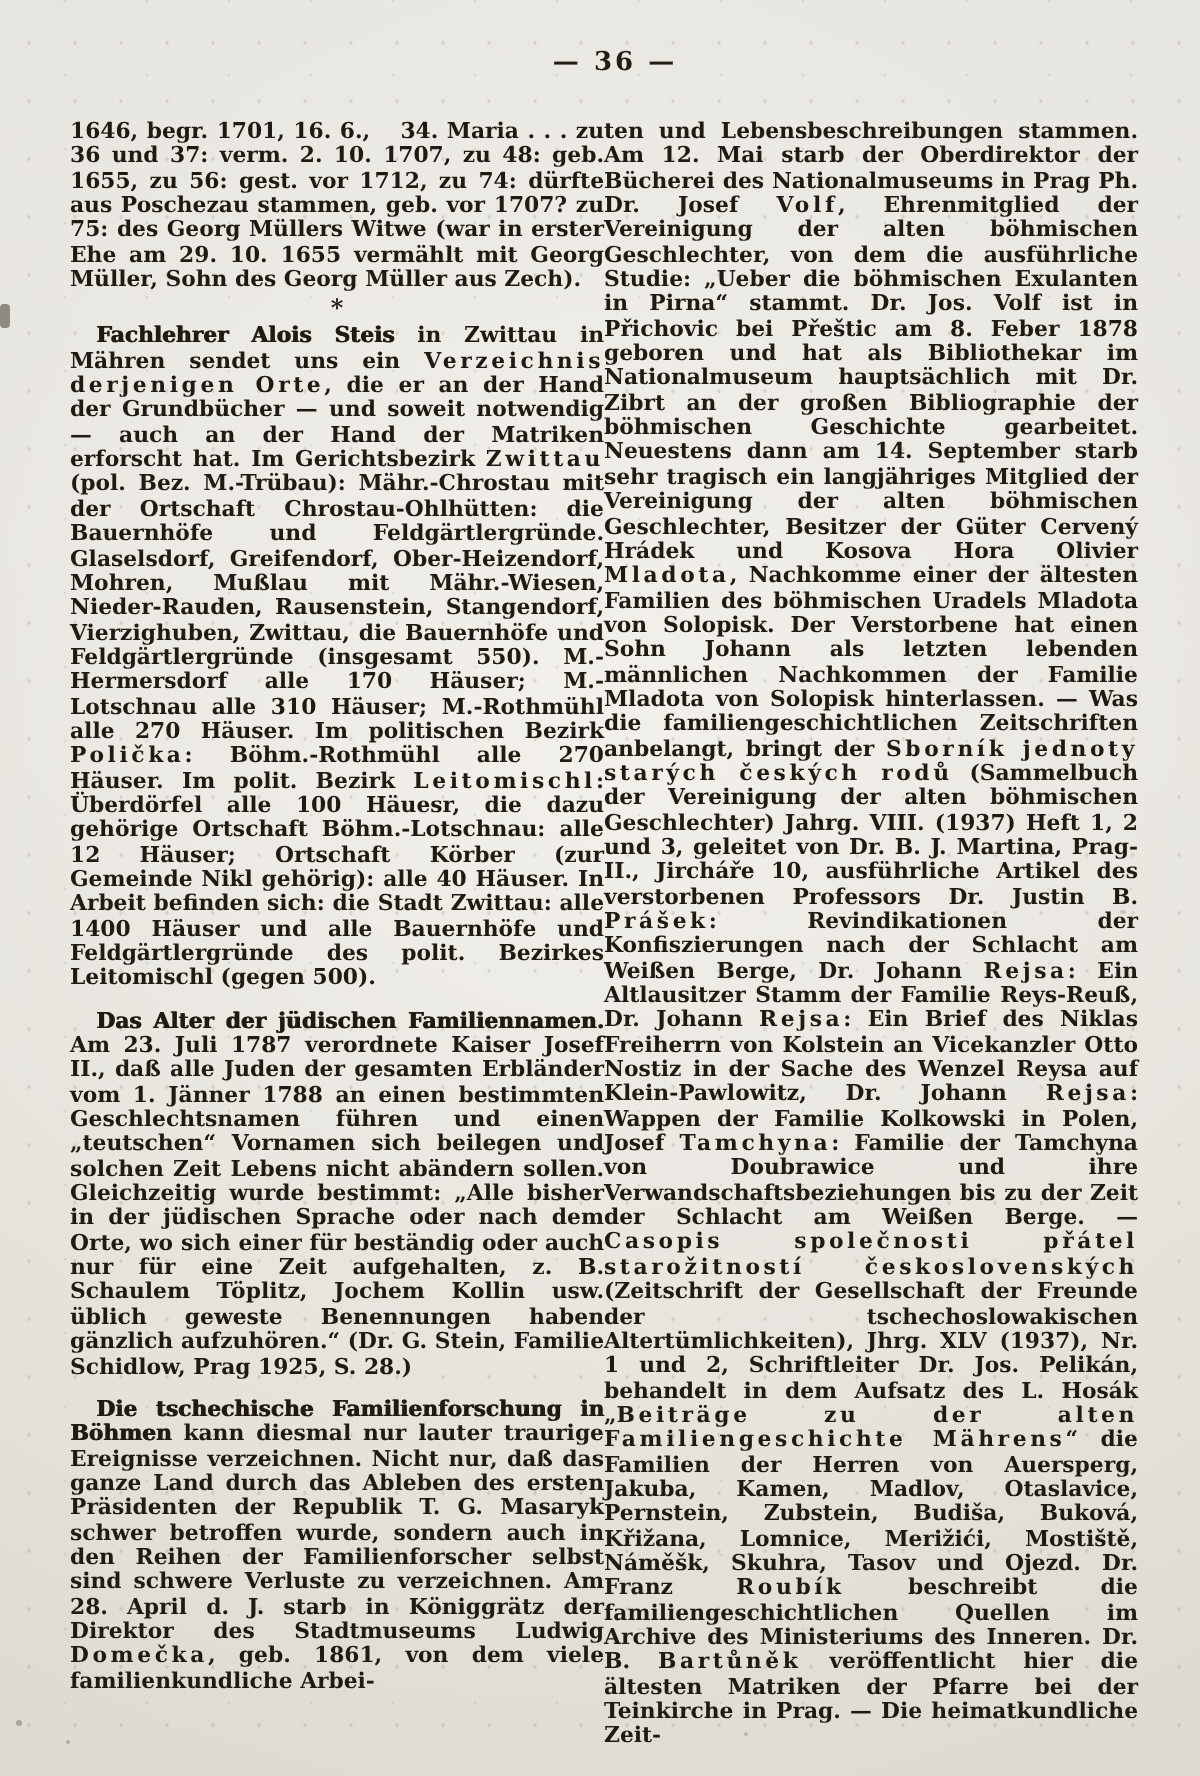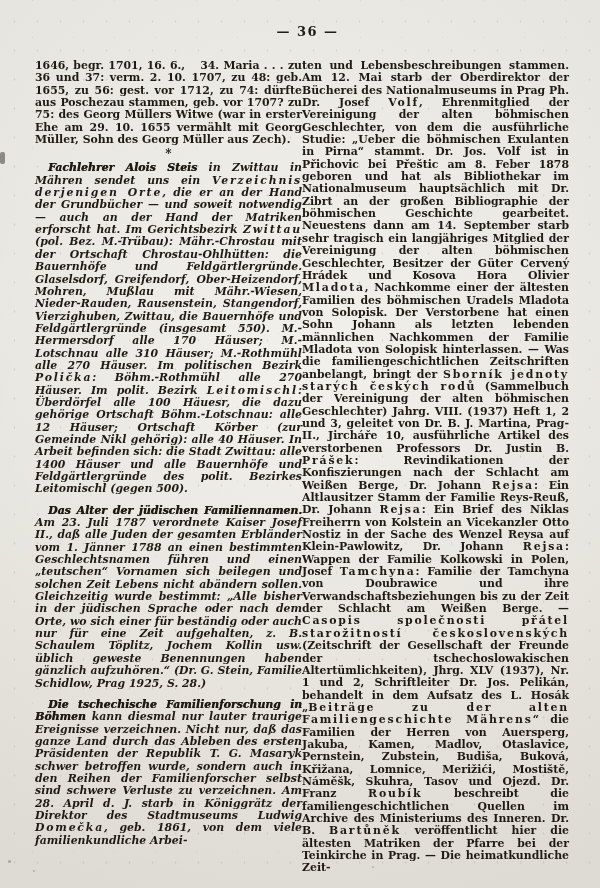--- a/index.html
+++ b/index.html
@@ -21,21 +21,21 @@
     margin:0 0 21px 0;color:#221c15;
   }
   .columns{display:flex;}
   .col{
     width:267px;flex:0 0 267px;
     font-size:10.9px;line-height:12.35px;
     font-weight:bold;text-align:justify;
     hyphens:auto;-webkit-hyphens:auto;
   }
   .para{margin:0;}
-  .para.indent{text-indent:13px;font-style:italic;}
+  .para.indent{text-indent:13px;}
   .para.gap{margin-top:9px;}
   .sep{
     text-align:center;font-size:12px;line-height:13px;
     margin:2px 0 1px 0;font-weight:bold;
   }
   .b{text-shadow:.45px 0 0 currentColor;}
   .sp{letter-spacing:1.8px;}
   .smudge{position:absolute;background:rgba(52,44,36,.5);border-radius:2px;}
   .smudge.s1{left:0;top:152px;width:5px;height:12px;}
   .smudge.s2{left:8px;top:860px;width:3px;height:3px;border-radius:50%;opacity:.6;}

